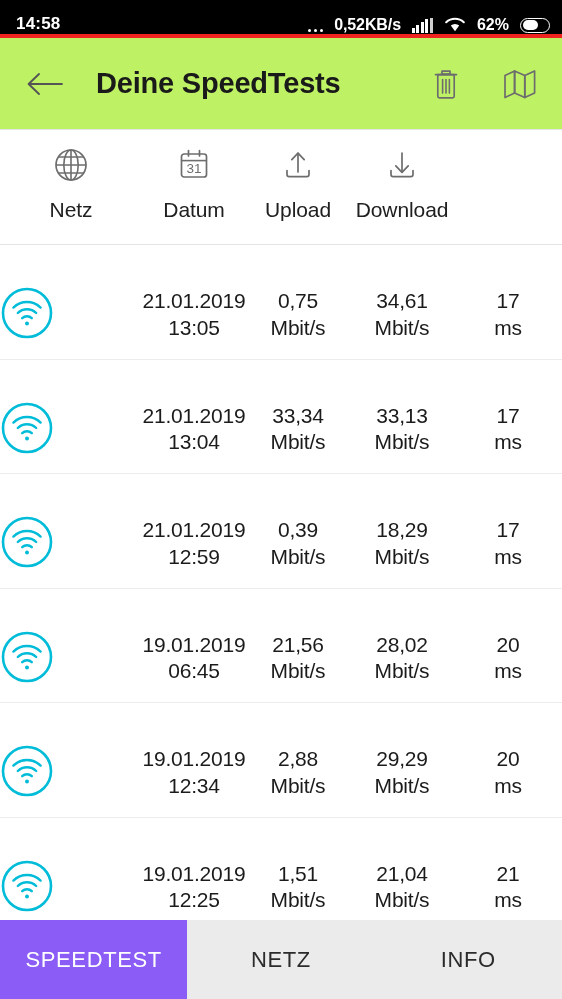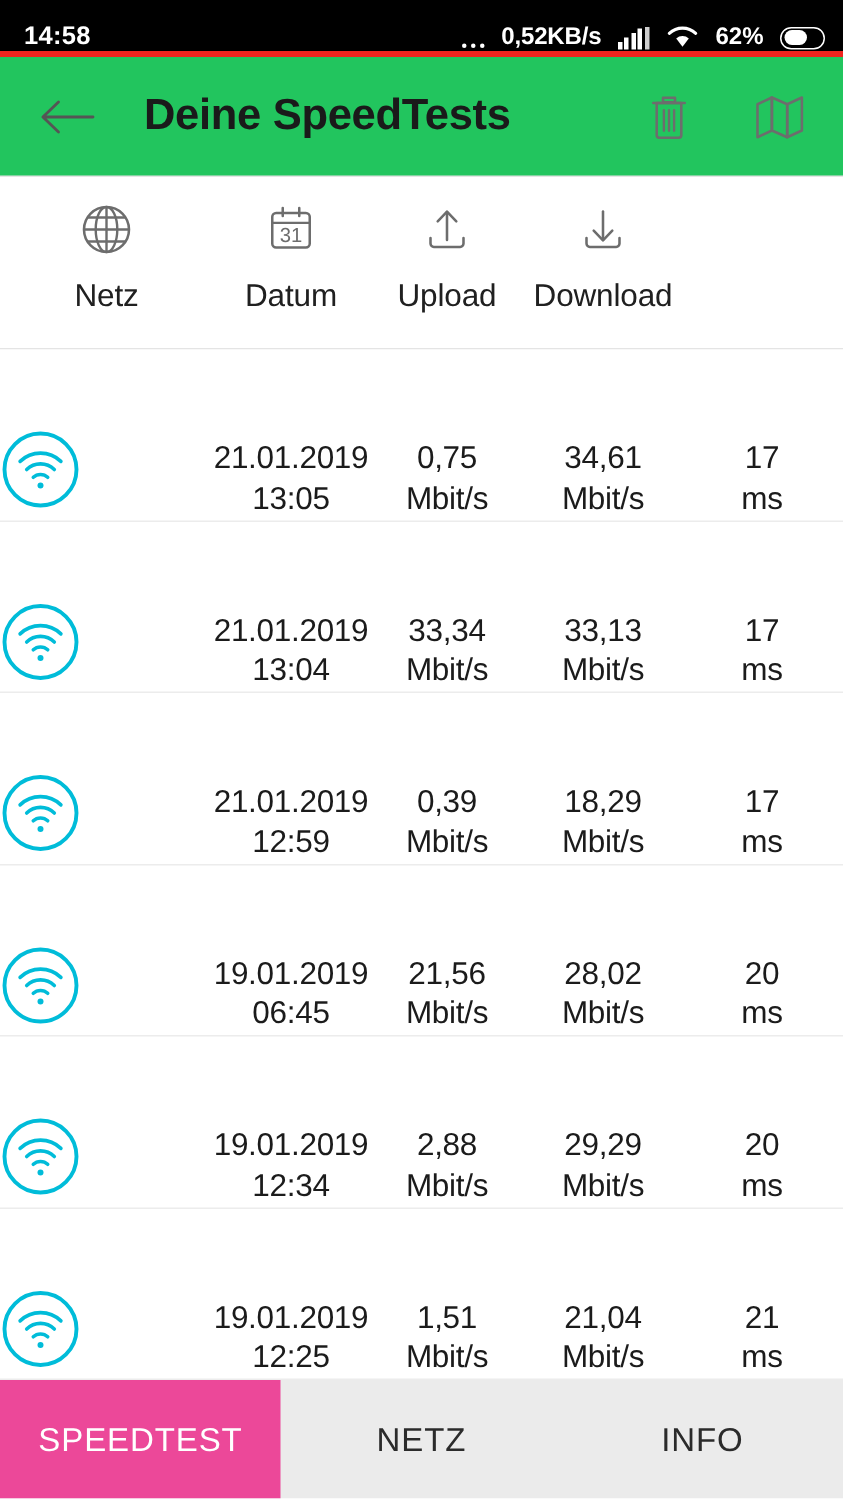--- a/index.html
+++ b/index.html
@@ -100,22 +100,22 @@
 
   
   .accent-line {
     height: 4px;
     background: #f0241e;
     flex: 0 0 auto;
   }
 
   
   .app-bar {
-    height: 80px;
-    background: #22c55e;
+    height: 92px;
+    background: #bef264;
     display: flex;
     align-items: center;
     padding: 0 22px 0 26px;
     flex: 0 0 auto;
     border-bottom: 1px solid #e4e4e4;
   }
   .back-btn {
     width: 44px;
     height: 44px;
     display: flex;
@@ -184,21 +184,21 @@
   .col-ping     { width: 108px; }
 
   
   .rows {
     flex: 1 1 auto;
     overflow: hidden;
     background: #ffffff;
   }
   .row {
     display: flex;
-    align-items: flex-end;
+    align-items: center;
     height: 114.5px;
     padding-top: 26px;
     border-bottom: 1px solid #ececec;
     cursor: pointer;
   }
   .cell {
     display: flex;
     flex-direction: column;
     align-items: center;
     justify-content: flex-start;
@@ -228,21 +228,21 @@
     flex: 1 1 0;
     display: flex;
     align-items: center;
     justify-content: center;
     font-size: 22px;
     letter-spacing: 0.6px;
     color: #2b2b2b;
     cursor: pointer;
   }
   .tab.active {
-    background: #ec4899;
+    background: #8b5cf6;
     color: #ffffff;
   }
 </style>
 </head>
 <body>
 
 <div id="app">
 
   <div class="status-bar">
     <div class="status-clock">14:58</div>

